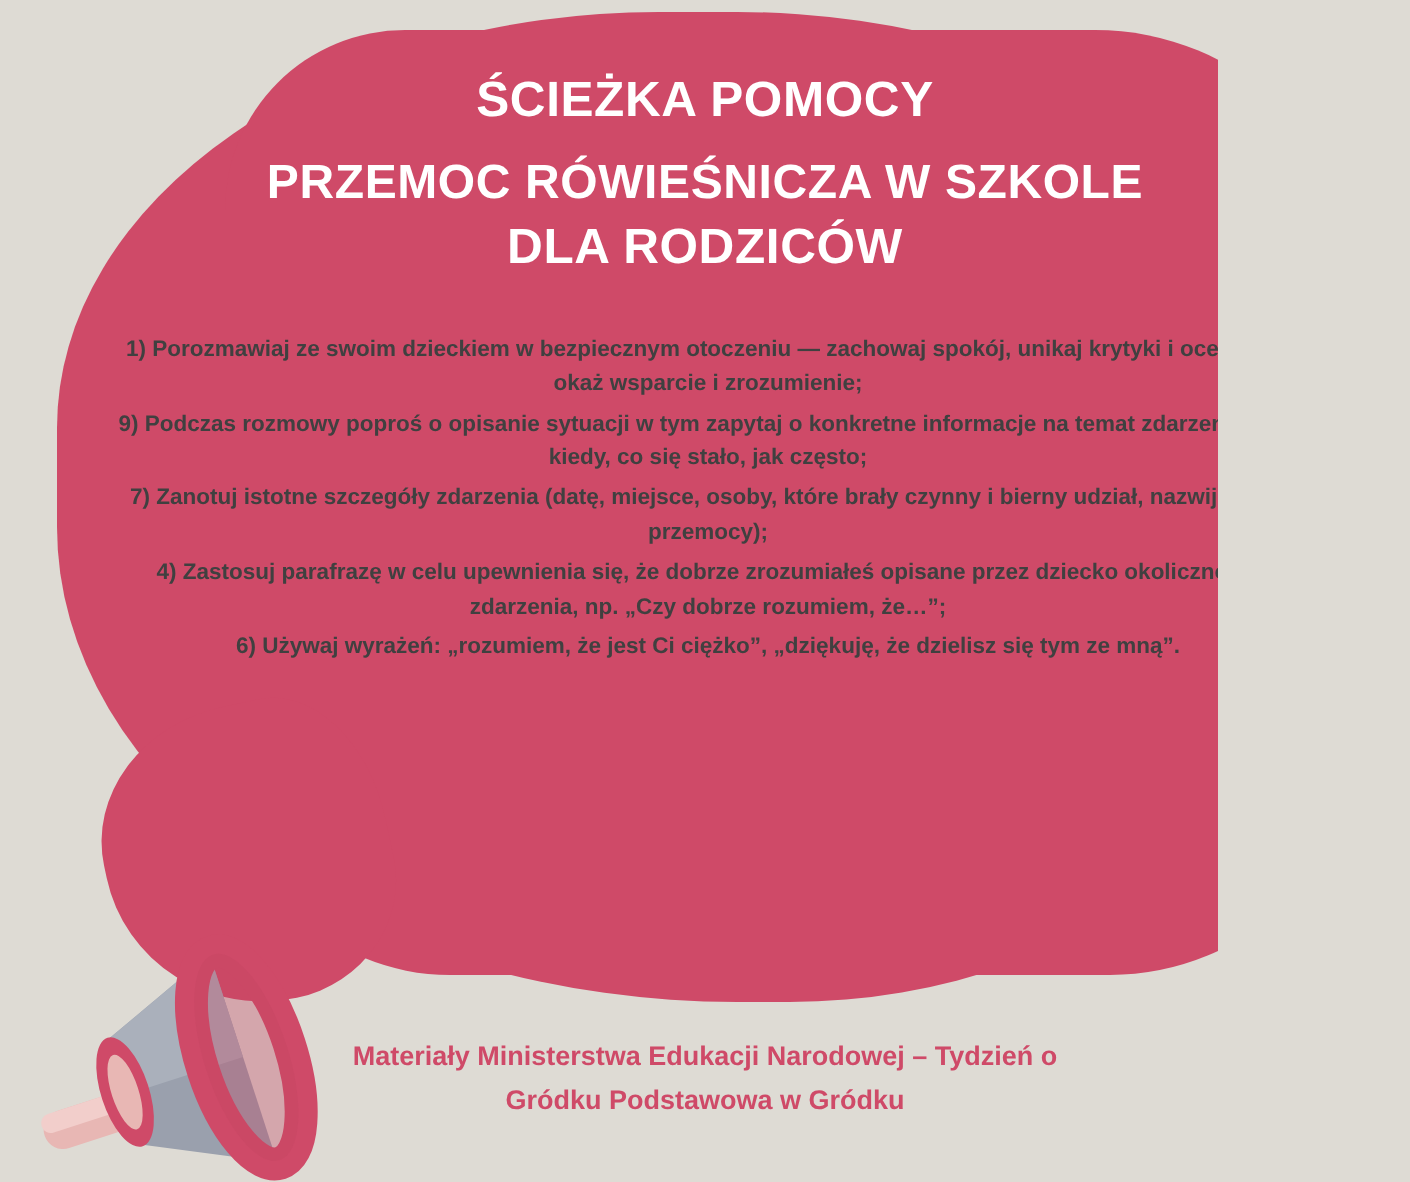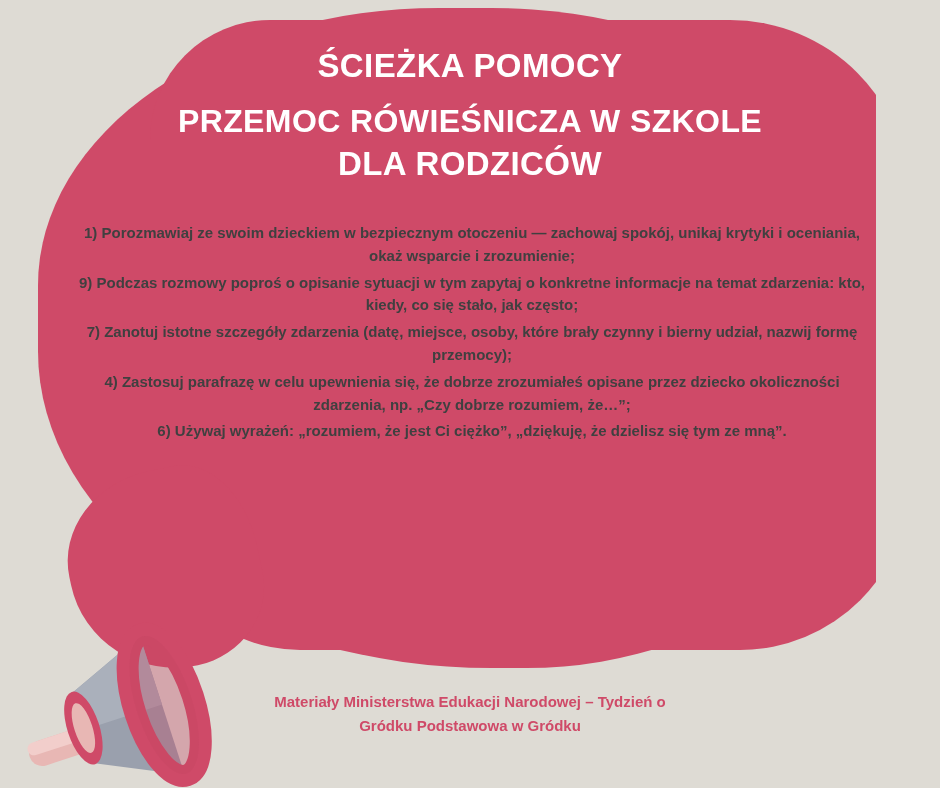--- a/index.html
+++ b/index.html
@@ -9,21 +9,21 @@
   body {
     width: 940px;
     height: 788px;
     background: #dedbd4;
     font-family: "Liberation Sans", sans-serif;
     overflow: hidden;
     position: relative;
   }
   .poster {
     position: relative;
-    width: 876px;
+    width: 812px;
     height: 788px;
     background: #dedbd4;
     overflow: hidden;
   }
 
   
   .blob {
     position: absolute;
     left: 38px;
     top: 8px;
@@ -100,21 +100,21 @@
     padding: 0;
   }
 
   .footer {
     position: absolute;
     left: 0;
     top: 690px;
     width: 940px;
     text-align: center;
     color: #cf4a68;
-    font-size: 15px;
+    font-size: 18px;
     font-weight: bold;
     line-height: 1.62;
     z-index: 6;
   }
   .footer .fline {
     display: block;
   }
 
   
   .megaphone {

